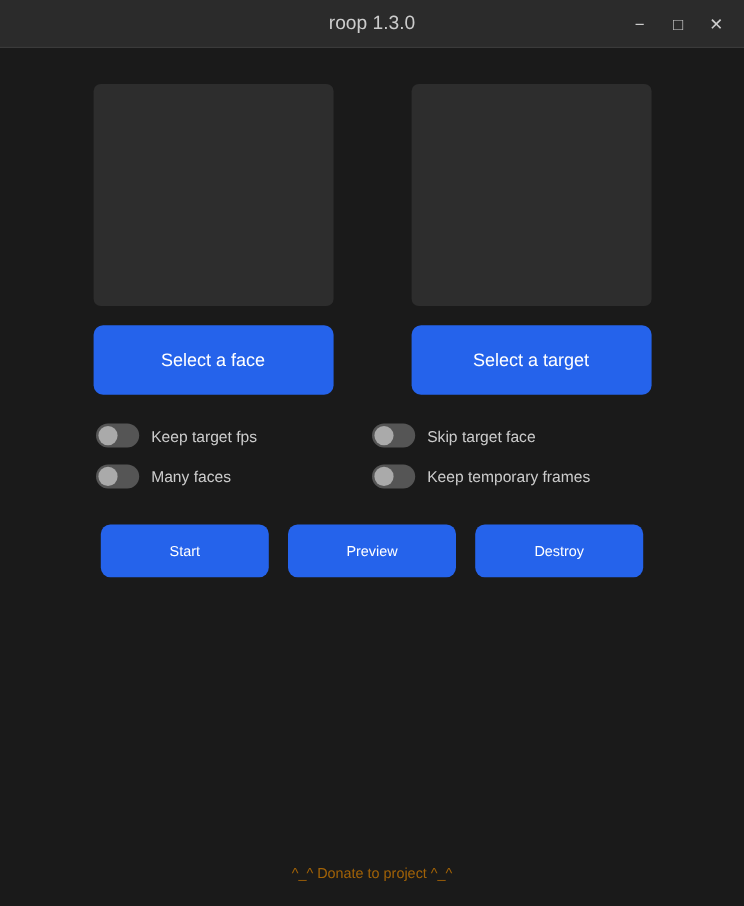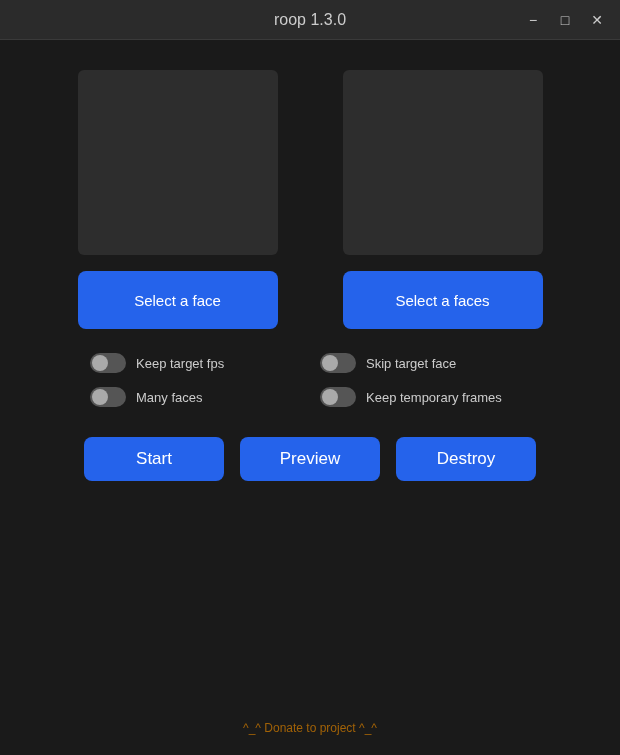--- a/index.html
+++ b/index.html
@@ -92,21 +92,21 @@
       cursor: pointer;
     }
 
     .options-section {
       margin-top: 10px;
       padding: 0 10px;
     }
 
     .options-row {
       display: flex;
-      justify-content: flex-end;
+      justify-content: center;
       margin-bottom: 14px;
     }
 
     .option-item {
       display: flex;
       align-items: center;
       gap: 10px;
       min-width: 230px;
     }
 
@@ -144,21 +144,21 @@
       margin-top: 30px;
     }
 
     .action-btn {
       width: 140px;
       height: 44px;
       background: #2563eb;
       border: none;
       border-radius: 8px;
       color: #ffffff;
-      font-size: 17px;
+      font-size: 12px;
       font-weight: 500;
       cursor: pointer;
     }
 
     .footer {
       position: absolute;
       bottom: 20px;
       left: 0;
       right: 0;
       text-align: center;
@@ -180,21 +180,21 @@
 
 <div class="main-content">
 
   <div class="panels-row">
     <div class="panel">
       <div class="preview-box"></div>
       <button class="select-btn">Select a face</button>
     </div>
     <div class="panel">
       <div class="preview-box"></div>
-      <button class="select-btn">Select a faces</button>
+      <button class="select-btn">Select a target</button>
     </div>
   </div>
 
   <div class="options-section">
     <div class="options-row">
       <div class="option-item">
         <div class="toggle"></div>
         <span class="option-label">Keep target fps</span>
       </div>
       <div class="option-item">

